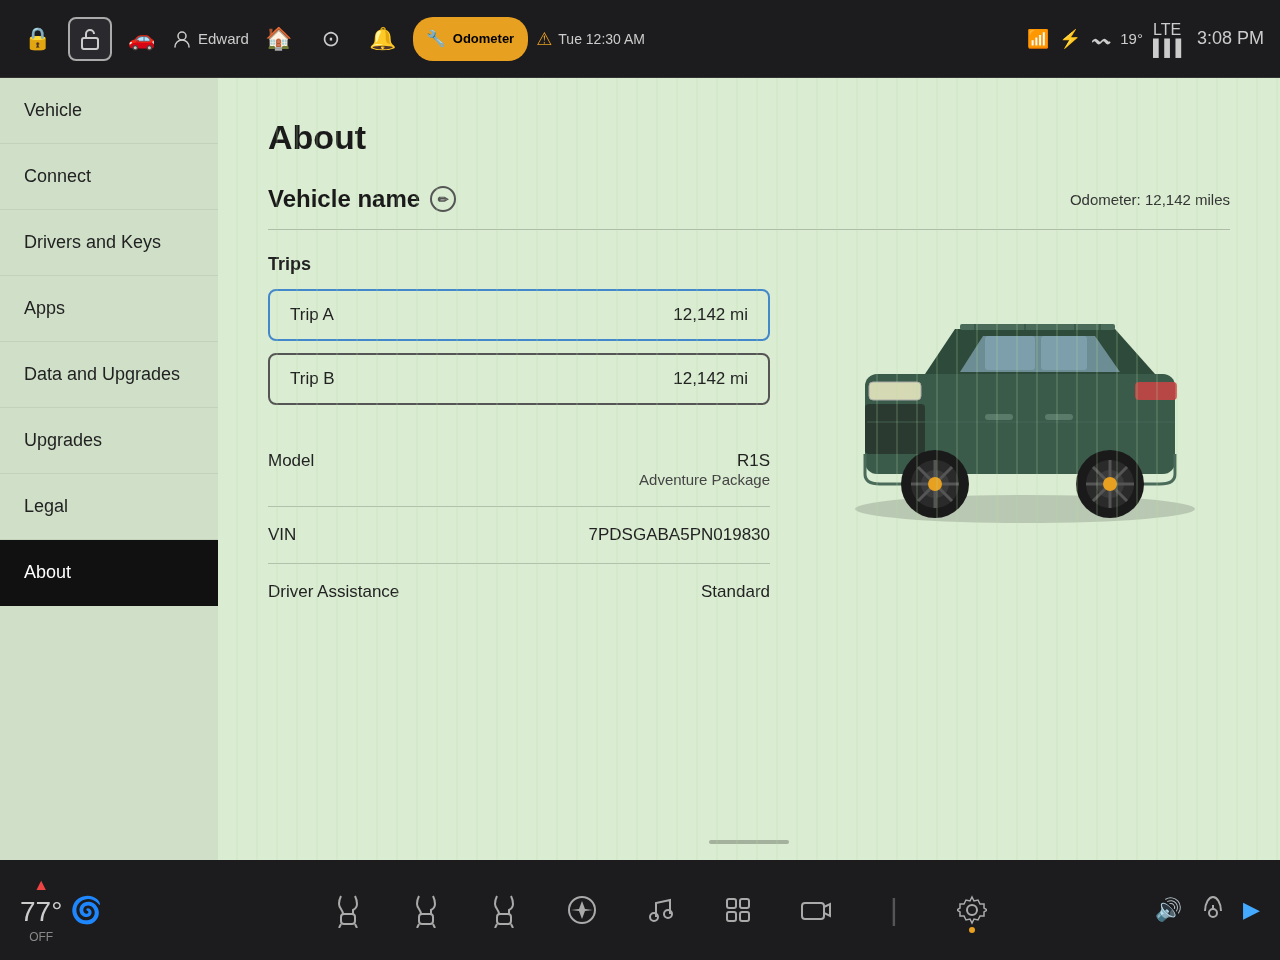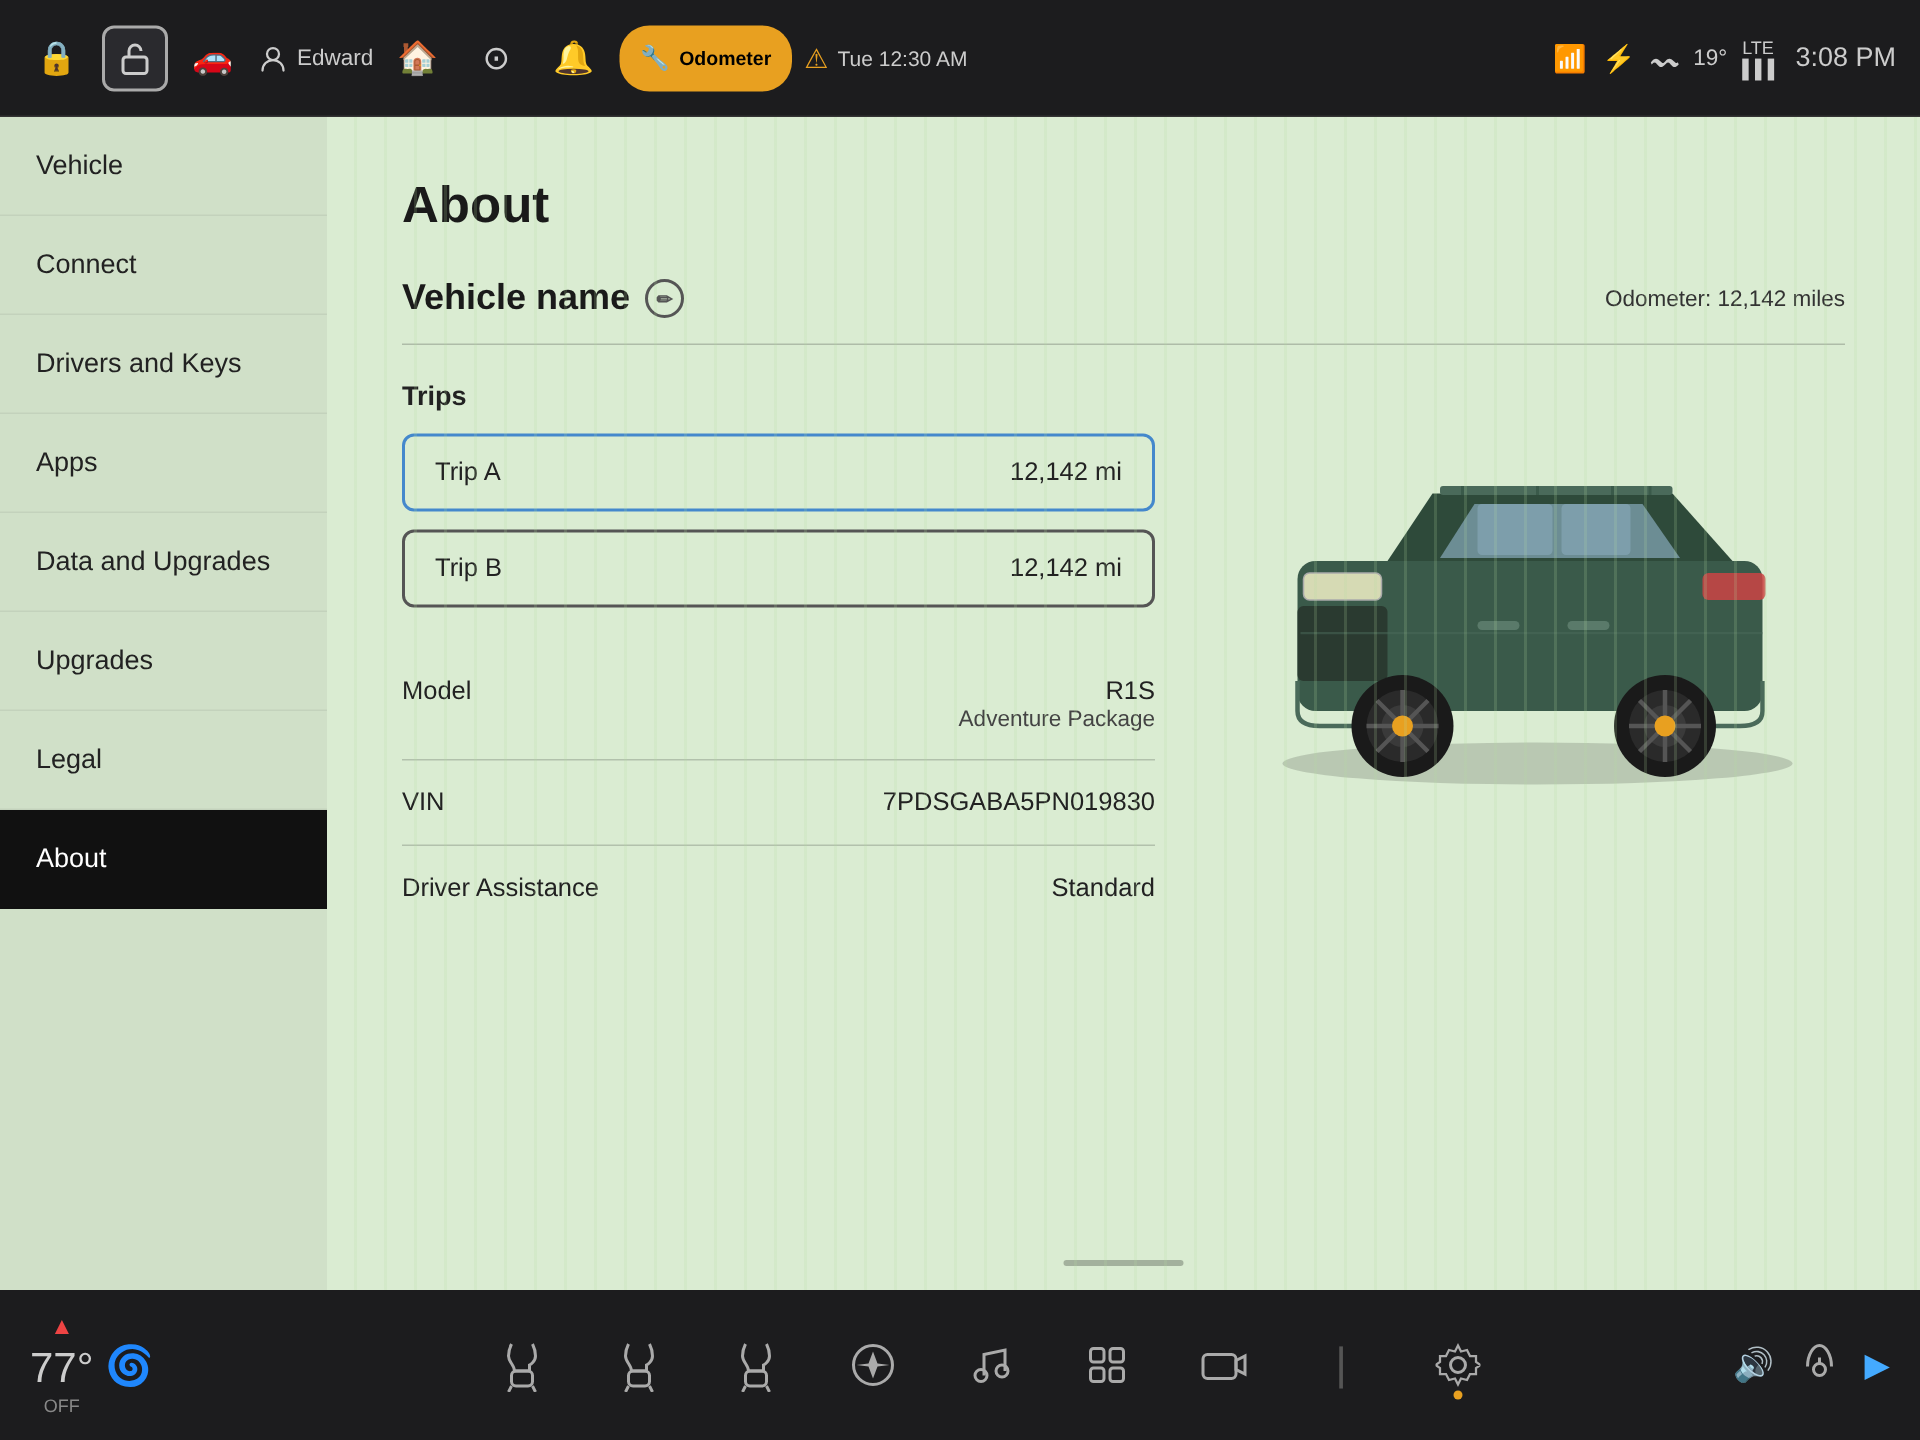--- a/index.html
+++ b/index.html
@@ -373,21 +373,21 @@
   <div class="datetime-label">
     <span style="color:#e8a020; font-size:18px;">⚠</span>
     <span>Tue 12:30 AM</span>
   </div>
   <div class="spacer"></div>
   <div class="status-icons">
     <span style="font-size:18px;">📶</span>
     <span style="font-size:18px;">⚡</span>
     <span style="font-size:18px;">〰</span>
     <span class="temp-label">19°</span>
-    <span style="font-size:12px; color:#ccc;">LTE<br>▌▌▌</span>
+    <span style="font-size:16px; color:#ccc;">LTE<br>▌▌▌</span>
     <span class="time-label">3:08 PM</span>
   </div>
 </div>
 
 <div id="main">
 
   <div id="sidebar">
     <div class="sidebar-item">
       <span>Vehicle</span>
     </div>

